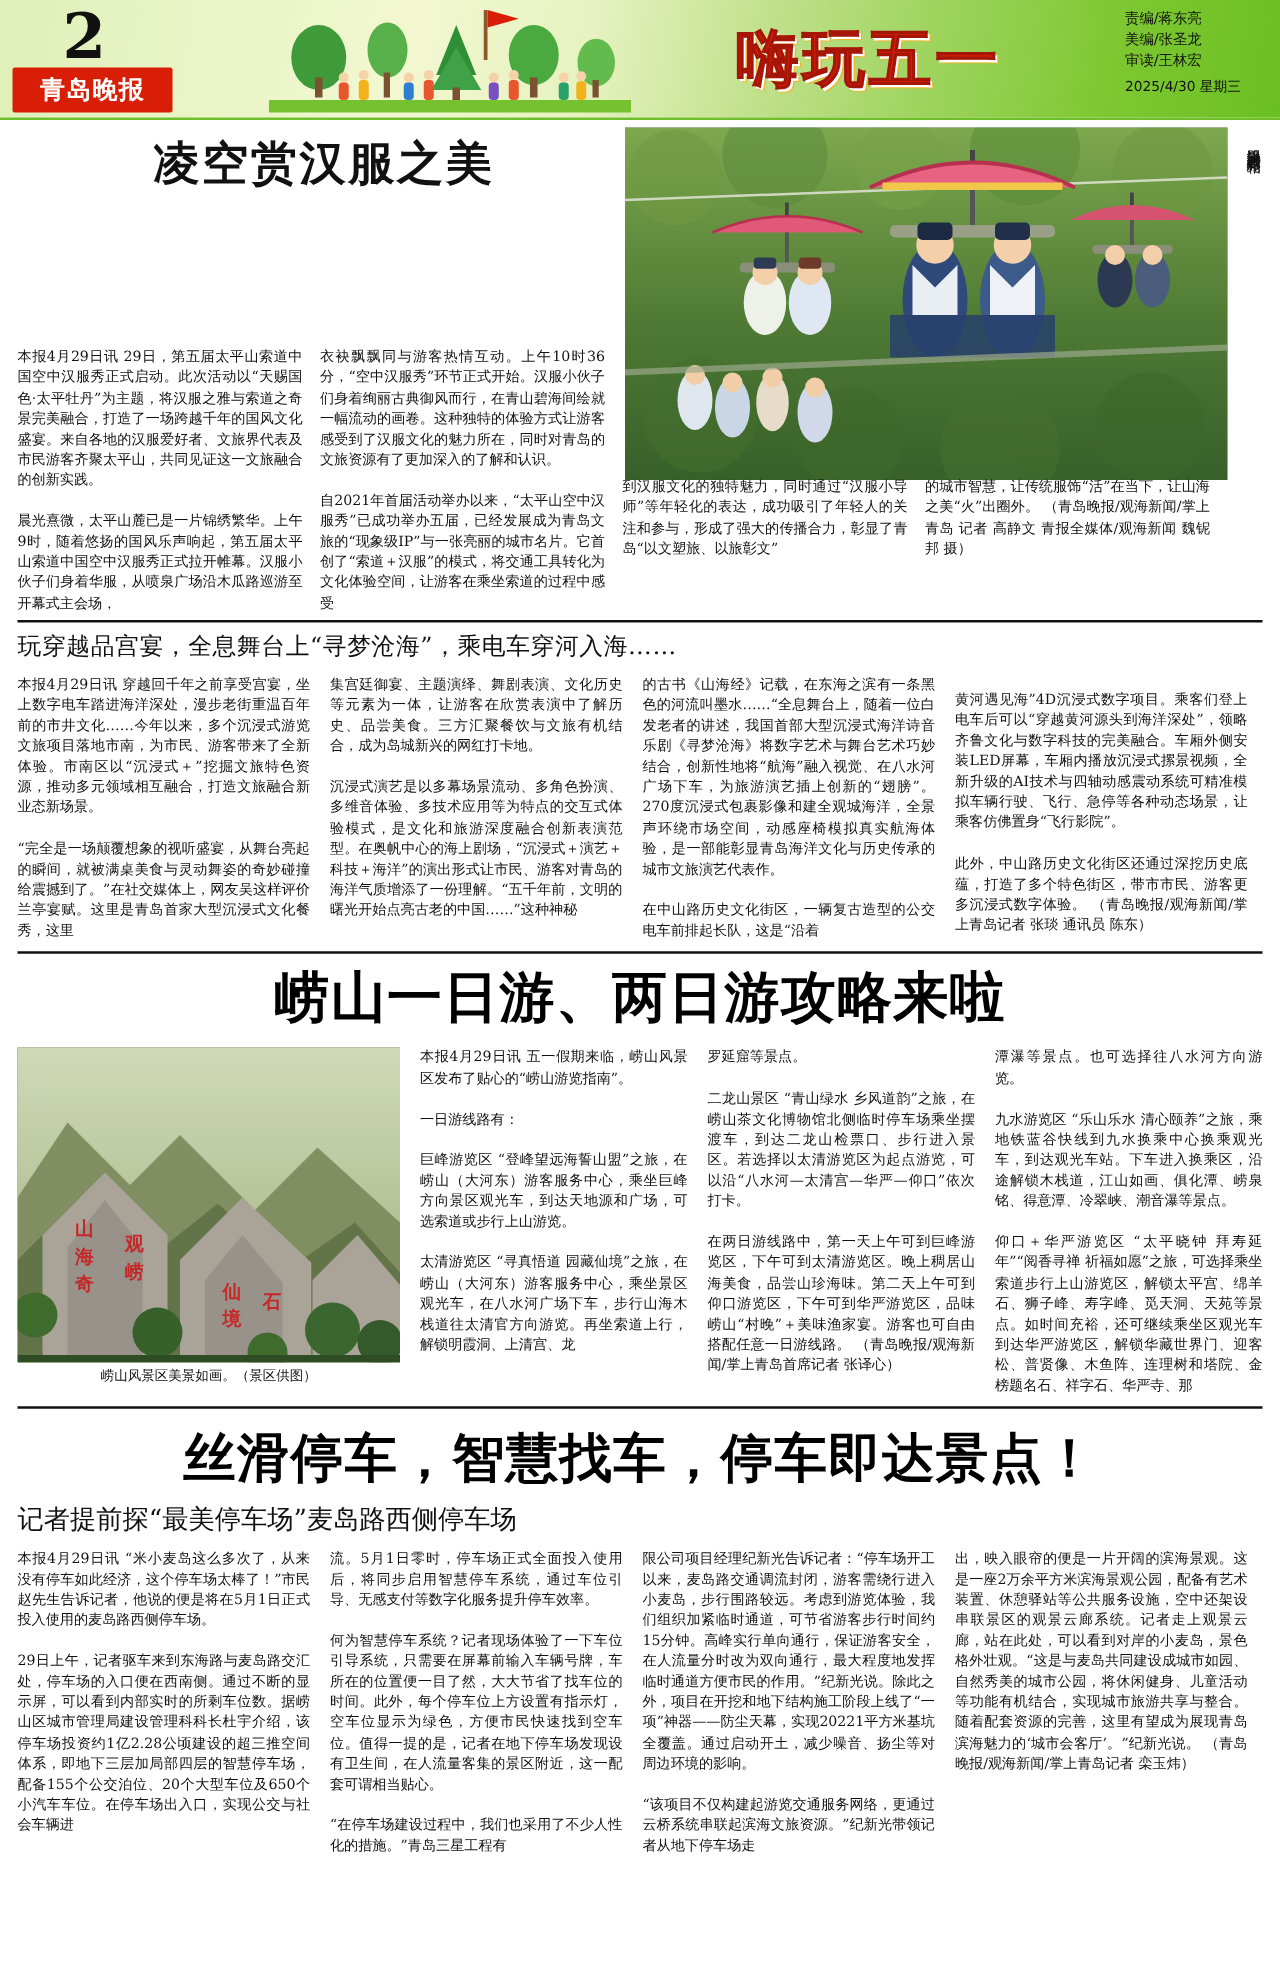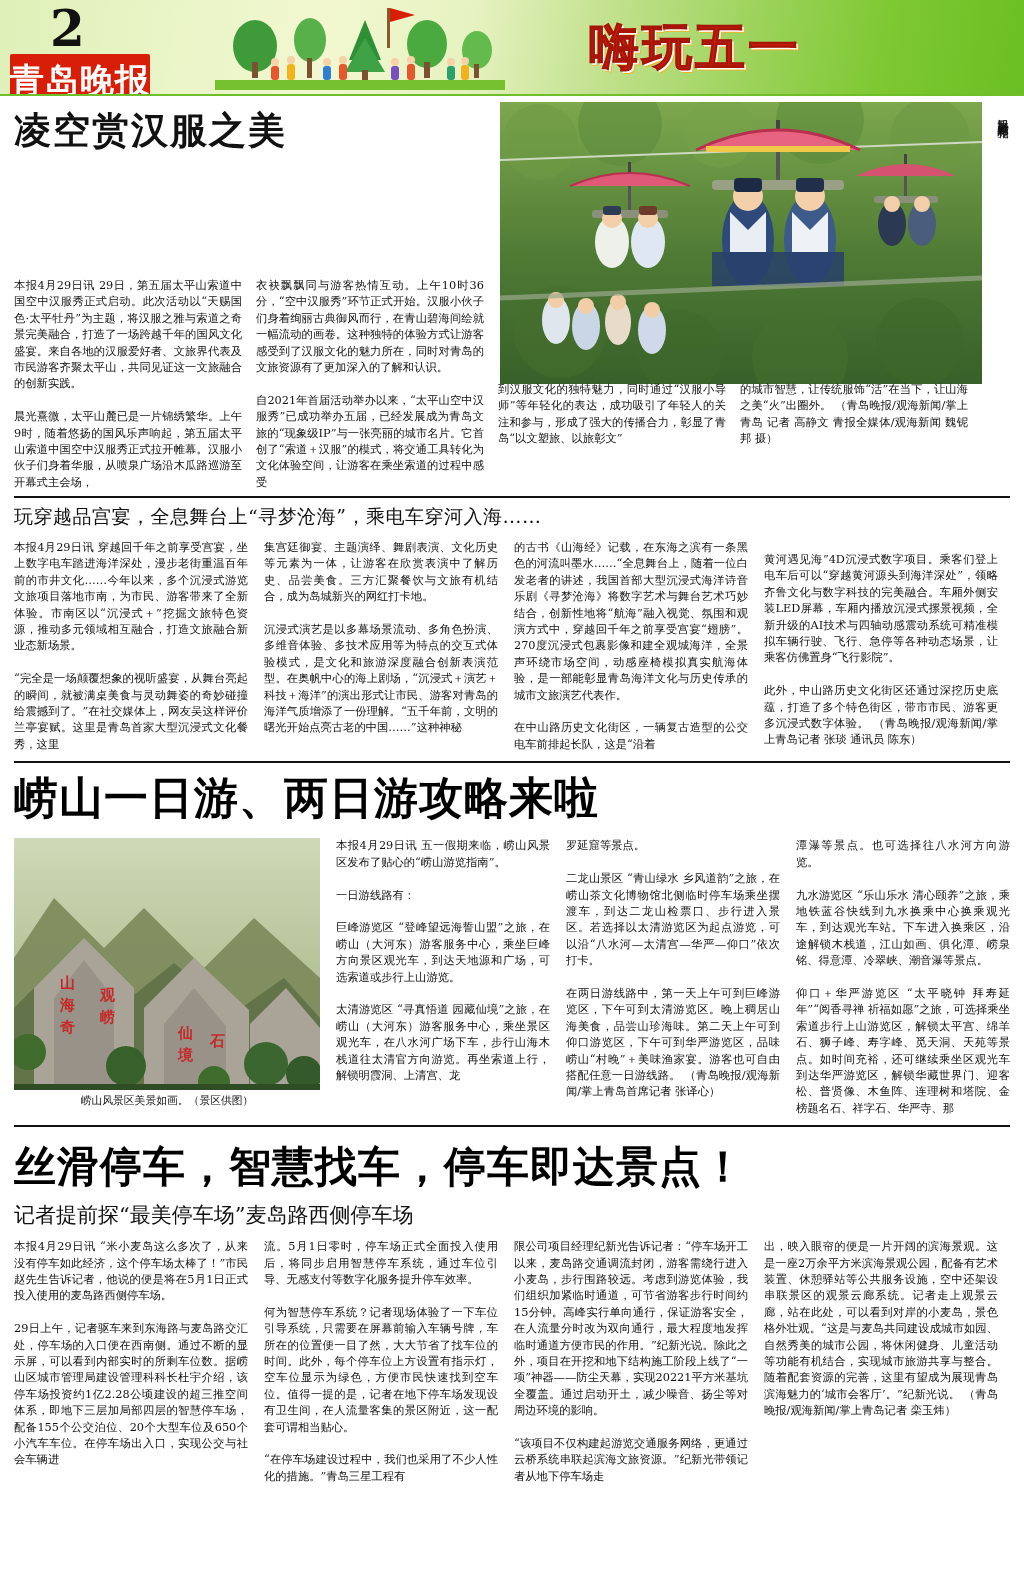--- a/index.html
+++ b/index.html
@@ -21,21 +21,21 @@
   }
   .mh-left { position: absolute; left: 4px; top: 2px; width: 230px; height: 92px; }
   .mh-num {
     position: absolute; left: 46px; top: 2px;
     font-size: 50px; font-weight: bold; color: #111;
     font-family: "DejaVu Serif","Liberation Serif",serif; line-height: 1;
   }
   .mh-logo {
     position: absolute; left: 6px; top: 52px;
     background: #d81e06; color: #fff; font-weight: bold;
-    font-size: 34px; padding: 4px 0 5px; letter-spacing: 1px;
+    font-size: 20px; padding: 4px 22px 5px; letter-spacing: 1px;
     font-family: "DejaVu Serif","Liberation Serif",serif;
     border-radius: 2px;
   }
   
   .mh-illus { position: absolute; left: 215px; top: 0; width: 290px; height: 94px; }
 
   .mh-title {
     position: absolute; left: 505px; top: 8px; width: 380px; height: 78px;
   }
   .mh-title-txt {
@@ -47,21 +47,21 @@
   }
   .mh-meta {
     position: absolute; right: 6px; top: 6px; width: 118px;
     font-size: 11.5px; color: #111; line-height: 17px; text-align: left;
   }
   .mh-meta .date { margin-top: 4px; font-size: 11px; }
 
   
   .hl-big {
     font-family: "DejaVu Serif","Liberation Serif",serif;
-    font-weight: bold; color: #000; letter-spacing: 1px;
+    font-weight: bold; color: #000; letter-spacing: 1px; text-align: center;
   }
   .body-col {
     font-family: "DejaVu Serif","Liberation Serif",serif;
     font-size: 11.3px; line-height: 16.4px; color: #111;
     text-align: justify; text-justify: inter-ideograph;
   }
 
   .rule { height: 2px; background: #111; }
 
   
@@ -152,20 +152,26 @@
         <rect x="0" y="80" width="290" height="10" fill="#76c12f"></rect>
         <rect x="172" y="8" width="3" height="40" fill="#8a5a2b"></rect>
         <polygon points="175,8 200,15 175,22" fill="#d81e06"></polygon>
       </svg>
     </div>
 
     <div class="mh-title">
       <div class="mh-title-txt">嗨玩五一</div>
     </div>
 
+    <div class="mh-meta">
+      <div>责编/蒋东亮</div>
+      <div>美编/张圣龙</div>
+      <div>审读/王林宏</div>
+      <div class="date">2025/4/30 星期三</div>
+    </div>
   </div>
 
   <div class="s1">
     <div class="s1-head">
       <div class="hl-big s1-kicker">凌空赏汉服之美</div>
     </div>
 
     <div class="s1-photo">
       <svg width="482" height="282" viewBox="0 0 482 282" preserveAspectRatio="none">
         <defs>
@@ -270,21 +276,21 @@
 
   <div class="s2">
     <div class="s2-shoulder">玩穿越品宫宴，全息舞台上“寻梦沧海”，乘电车穿河入海……</div>
     <div class="s2-cols">
       <div class="body-col" style="white-space:pre-line;">本报4月29日讯  穿越回千年之前享受宫宴，坐上数字电车踏进海洋深处，漫步老街重温百年前的市井文化……今年以来，多个沉浸式游览文旅项目落地市南，为市民、游客带来了全新体验。市南区以“沉浸式＋”挖掘文旅特色资源，推动多元领域相互融合，打造文旅融合新业态新场景。
 
 “完全是一场颠覆想象的视听盛宴，从舞台亮起的瞬间，就被满桌美食与灵动舞姿的奇妙碰撞给震撼到了。”在社交媒体上，网友吴这样评价兰亭宴赋。这里是青岛首家大型沉浸式文化餐秀，这里</div>
       <div class="body-col" style="white-space:pre-line;">集宫廷御宴、主题演绎、舞剧表演、文化历史等元素为一体，让游客在欣赏表演中了解历史、品尝美食。三方汇聚餐饮与文旅有机结合，成为岛城新兴的网红打卡地。
 
 沉浸式演艺是以多幕场景流动、多角色扮演、多维音体验、多技术应用等为特点的交互式体验模式，是文化和旅游深度融合创新表演范型。在奥帆中心的海上剧场，“沉浸式＋演艺＋科技＋海洋”的演出形式让市民、游客对青岛的海洋气质增添了一份理解。“五千年前，文明的曙光开始点亮古老的中国……”这种神秘</div>
-      <div class="body-col" style="white-space:pre-line;">的古书《山海经》记载，在东海之滨有一条黑色的河流叫墨水……“全息舞台上，随着一位白发老者的讲述，我国首部大型沉浸式海洋诗音乐剧《寻梦沧海》将数字艺术与舞台艺术巧妙结合，创新性地将“航海”融入视觉、氛围和观演方式中，穿越回千年之前享受宫宴“翅膀”。270度沉浸式包裹影像和建全观城海洋，全景声环绕市场空间，动感座椅模拟真实航海体验，是一部能彰显青岛海洋文化与历史传承的城市文旅演艺代表作。
+      <div class="body-col" style="white-space:pre-line;">的古书《山海经》记载，在东海之滨有一条黑色的河流叫墨水……“全息舞台上，随着一位白发老者的讲述，我国首部大型沉浸式海洋诗音乐剧《寻梦沧海》将数字艺术与舞台艺术巧妙结合，创新性地将“航海”融入视觉、在八水河广场下车，为旅游演艺插上创新的“翅膀”。270度沉浸式包裹影像和建全观城海洋，全景声环绕市场空间，动感座椅模拟真实航海体验，是一部能彰显青岛海洋文化与历史传承的城市文旅演艺代表作。
 
 在中山路历史文化街区，一辆复古造型的公交电车前排起长队，这是“沿着</div>
       <div class="body-col" style="white-space:pre-line;margin-top:12px;">黄河遇见海”4D沉浸式数字项目。乘客们登上电车后可以“穿越黄河源头到海洋深处”，领略齐鲁文化与数字科技的完美融合。车厢外侧安装LED屏幕，车厢内播放沉浸式摞景视频，全新升级的AI技术与四轴动感震动系统可精准模拟车辆行驶、飞行、急停等各种动态场景，让乘客仿佛置身“飞行影院”。
 
 此外，中山路历史文化街区还通过深挖历史底蕴，打造了多个特色街区，带市市民、游客更多沉浸式数字体验。             （青岛晚报/观海新闻/掌上青岛记者 张琰  通讯员 陈东）</div>
     </div>
   </div>
 
   <div class="rule" style="margin:8px 0 6px;"></div>
 

